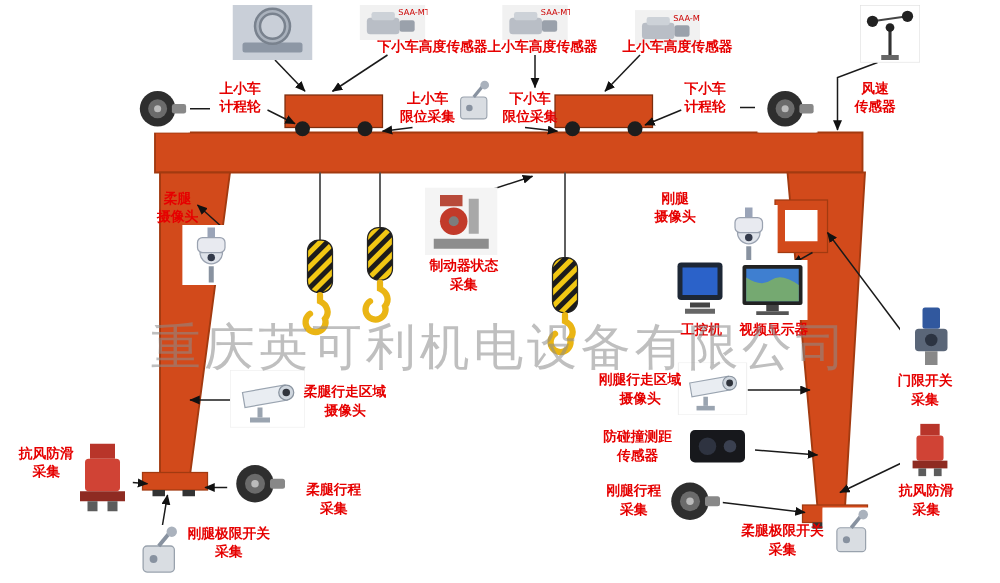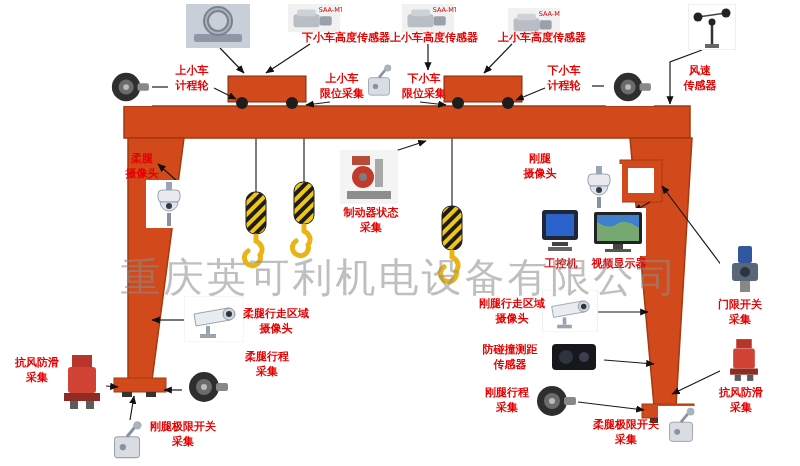--- a/index.html
+++ b/index.html
@@ -355,21 +355,21 @@
   <div class="lbl" style="left:236px;top:306px;width:80px">柔腿行走区域
 摄像头</div>
   <div class="lbl" style="left:472px;top:296px;width:80px">刚腿行走区域
 摄像头</div>
   <div class="lbl" style="left:474px;top:342px;width:72px">防碰撞测距
 传感器</div>
   <div class="lbl" style="left:8px;top:355px;width:58px">抗风防滑
 采集</div>
   <div class="lbl" style="left:712px;top:385px;width:58px">抗风防滑
 采集</div>
-  <div class="lbl" style="left:238px;top:349px;width:58px">柔腿行程
+  <div class="lbl" style="left:238px;top:384px;width:58px">柔腿行程
 采集</div>
   <div class="lbl" style="left:478px;top:385px;width:58px">刚腿行程
 采集</div>
   <div class="lbl" style="left:146px;top:419px;width:74px">刚腿极限开关
 采集</div>
   <div class="lbl" style="left:588px;top:417px;width:76px">柔腿极限开关
 采集</div>
 
   <div id="wm">重庆英可利机电设备有限公司</div>
 </div>

